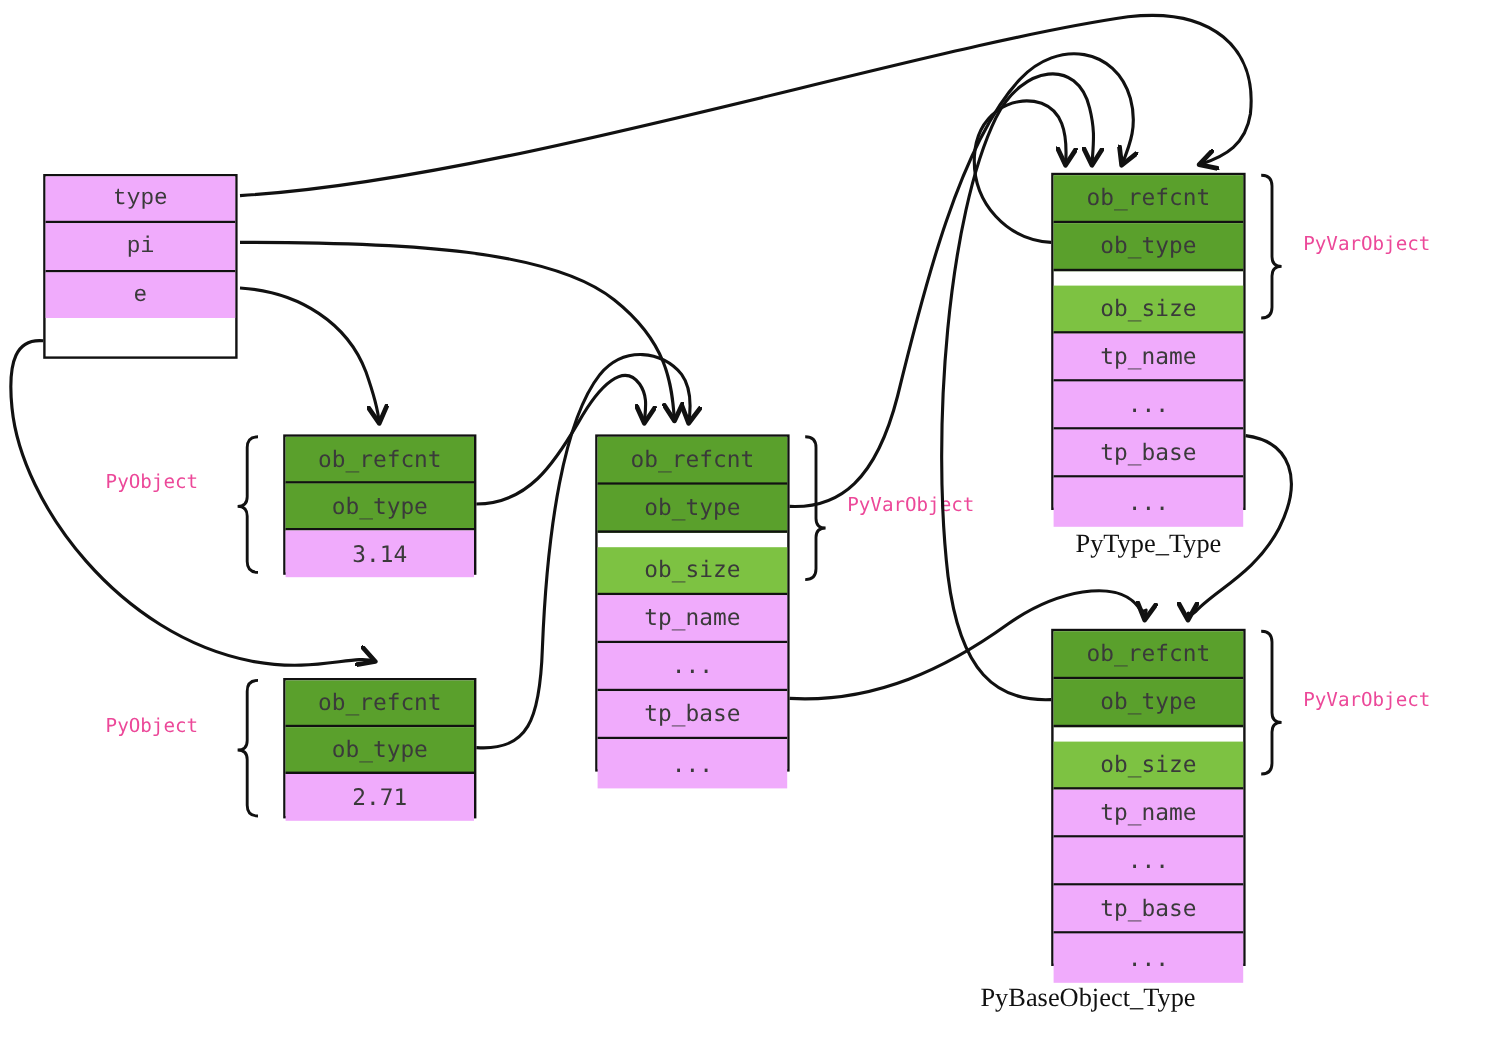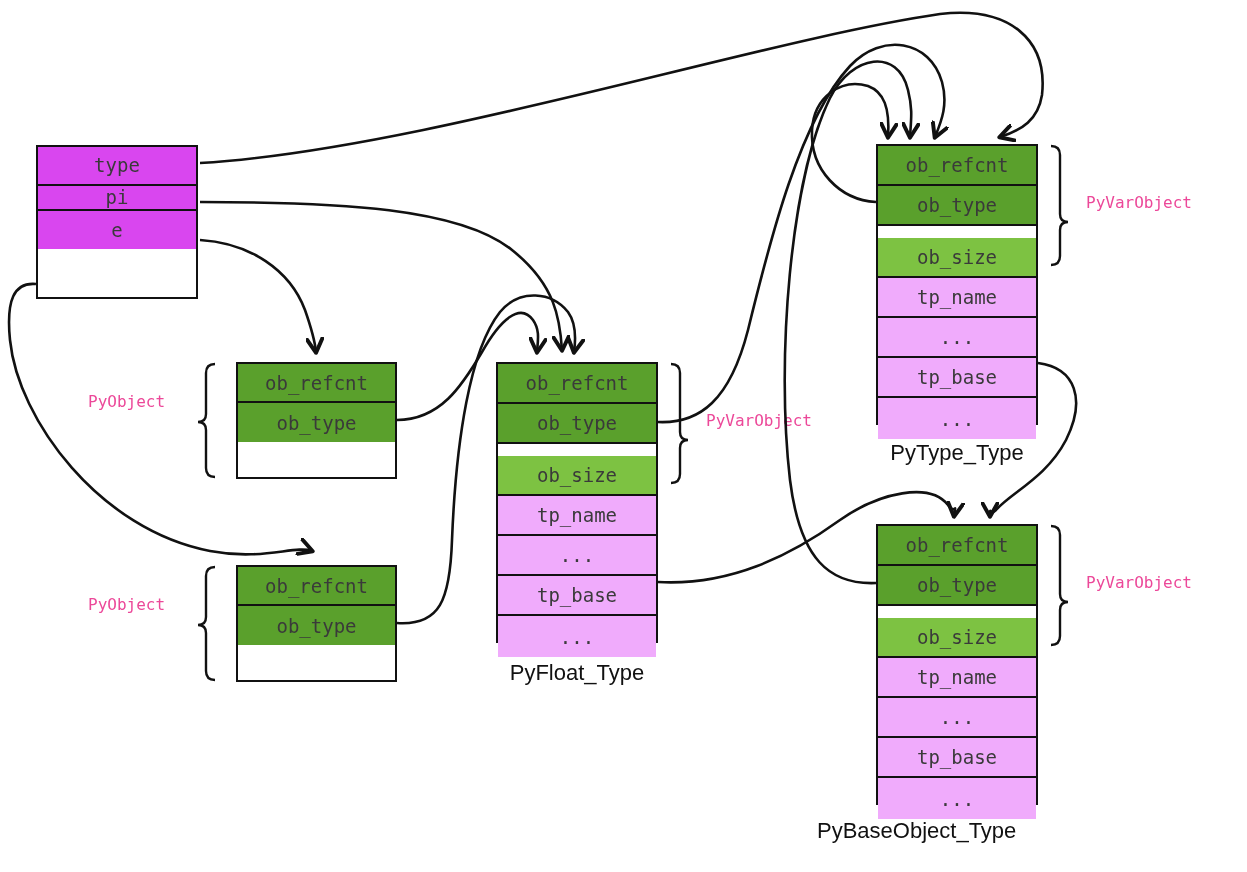--- a/index.html
+++ b/index.html
@@ -24,31 +24,31 @@
     border-bottom:2.5px solid #111;
     display:flex;align-items:center;justify-content:center;
     font-family:"DejaVu Sans Mono","Liberation Mono",monospace;
     font-size:19px;
     color:#3a3a3a;
     letter-spacing:0px;
     white-space:nowrap;
   }
   .row:last-child{border-bottom:none;}
 
-  .c-blue   {background:#d946ef;}
+  .c-blue   {background:#f0abfc;font-family:Liberation Mono, monospace;}
   .c-dark   {background:#5aa02c;}
   .c-mid    {background:#7dc242;margin-top:12px;}
   .c-light  {background:#f0abfc;}
 
   .row.val{color:#3a3a3a;}
 
   
   .caption{
     position:absolute;
-    font-family:Liberation Sans, sans-serif;
+    font-family:Liberation Serif, serif;
     font-size:22px;
     color:#111;
     white-space:nowrap;
   }
   .caption.cn{font-family:"DejaVu Sans","Liberation Sans",sans-serif;font-size:23px;}
   .sidelabel{
     position:absolute;
     font-family:"DejaVu Sans Mono","Liberation Mono",monospace;
     font-size:16px;
     color:#ec4899;
@@ -59,46 +59,47 @@
   svg.overlay path{fill:none;stroke:#111;stroke-width:2.6;}
   svg.overlay path.brace{stroke-width:2.4;}
 </style>
 </head>
 <body>
 
 <div id="stage">
 
   <div class="struct" style="left:36px;top:145px;width:162px;height:154px;">
     <div class="row c-blue" style="height:38.5px;">type</div>
-    <div class="row c-blue" style="height:25px;">pi</div>
+    <div class="row c-blue" style="height:41px;">pi</div>
     <div class="row c-blue" style="height:38.5px;">e</div>
   </div>
 
   <div class="struct" style="left:236px;top:362px;width:161px;height:117px;">
     <div class="row c-dark" style="height:39px;">ob_refcnt</div>
     <div class="row c-dark" style="height:39px;">ob_type</div>
+    <div class="row c-light val" style="height:39px;">3.14</div>
   </div>
   <div class="sidelabel" style="left:88px;top:392px;">PyObject</div>
 
   <div class="struct" style="left:236px;top:565px;width:161px;height:117px;">
     <div class="row c-dark" style="height:39px;">ob_refcnt</div>
     <div class="row c-dark" style="height:39px;">ob_type</div>
+    <div class="row c-light val" style="height:39px;">2.71</div>
   </div>
   <div class="sidelabel" style="left:88px;top:595px;">PyObject</div>
 
   <div class="struct" style="left:496px;top:362px;width:162px;height:281px;">
     <div class="row c-dark" style="height:40px;">ob_refcnt</div>
     <div class="row c-dark" style="height:40px;">ob_type</div>
     <div class="row c-mid" style="height:40px;">ob_size</div>
     <div class="row c-light" style="height:40px;">tp_name</div>
     <div class="row c-light" style="height:40px;">...</div>
     <div class="row c-light" style="height:40px;">tp_base</div>
     <div class="row c-light" style="height:41px;">...</div>
   </div>
-  <div class="caption" style="left:477px;top:660px;width:200px;text-align:center;">PyFloat_Type</div>
   <div class="sidelabel" style="left:706px;top:411px;">PyVarObject</div>
 
   <div class="struct" style="left:876px;top:144px;width:162px;height:281px;">
     <div class="row c-dark" style="height:40px;">ob_refcnt</div>
     <div class="row c-dark" style="height:40px;">ob_type</div>
     <div class="row c-mid" style="height:40px;">ob_size</div>
     <div class="row c-light" style="height:40px;">tp_name</div>
     <div class="row c-light" style="height:40px;">...</div>
     <div class="row c-light" style="height:40px;">tp_base</div>
     <div class="row c-light" style="height:41px;">...</div>

